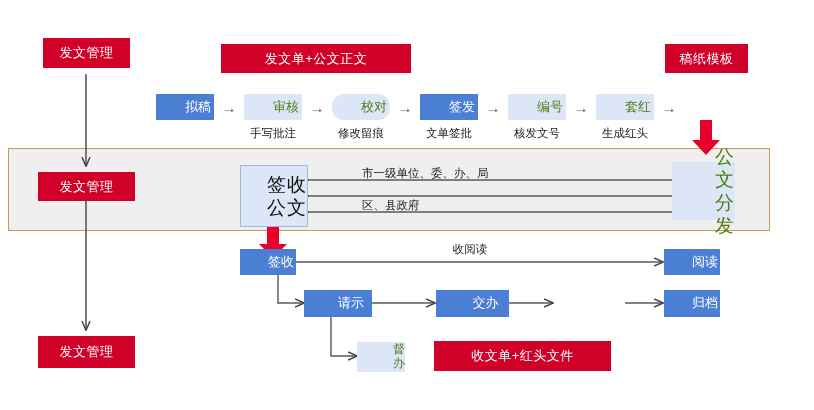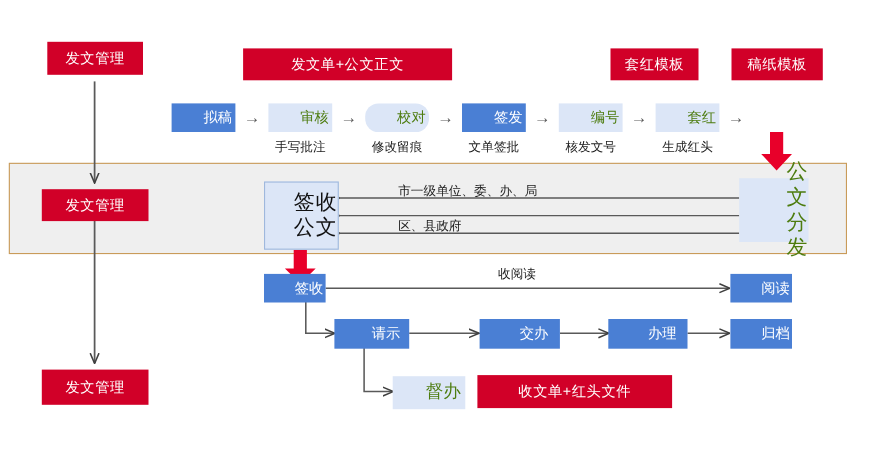--- a/index.html
+++ b/index.html
@@ -144,21 +144,20 @@
   </svg>
 
   <svg class="abs" style="left:258px; top:227px; width:30px; height:32px;" viewBox="0 0 30 32">
     <polygon points="9,0 21,0 21,17 29,17 15,31 1,17 9,17" fill="#e8002a"></polygon>
   </svg>
 
   <div class="abs redbox" style="left:43px; top:38px; width:87px; height:30px;">发文管理</div>
 
   <div class="abs redbox" style="left:221px; top:44px; width:190px; height:29px;">发文单+公文正文</div>
 
-  <div class="abs redbox" style="left:555px; top:44px; width:80px; height:29px;">套红模板</div>
 
   <div class="abs redbox" style="left:665px; top:44px; width:83px; height:29px;">稿纸模板</div>
 
   <div class="abs redbox" style="left:38px; top:172px; width:97px; height:29px;">发文管理</div>
 
   <div class="abs redbox" style="left:38px; top:336px; width:97px; height:32px;">发文管理</div>
 
   <div class="abs redbox" style="left:434px; top:341px; width:177px; height:30px;">收文单+红头文件</div>
 
   <div class="abs node blue" style="left:156px; top:94px; width:58px; height:26px;">拟稿</div>
@@ -202,19 +201,18 @@
   <div class="abs node blue" style="left:240px; top:249px; width:56px; height:26px;">签收</div>
 
   <div class="abs caption" style="left:410px; top:242px; width:120px;">收阅读</div>
 
   <div class="abs node blue" style="left:664px; top:249px; width:56px; height:26px;">阅读</div>
 
   <div class="abs node blue" style="left:304px; top:290px; width:68px; height:27px;">请示</div>
 
   <div class="abs node blue" style="left:436px; top:290px; width:73px; height:27px;">交办</div>
 
-  <div class="abs node blue" style="left:553px; top:290px; width:72px; height:27px;">办理</div>
 
   <div class="abs node blue" style="left:664px; top:290px; width:56px; height:27px;">归档</div>
 
-  <div class="abs node light" style="left:357px; top:342px; width:66px; height:30px; font-size:16px;">督办</div>
+  <div class="abs node light" style="left:357px; top:342px; width:48px; height:30px; font-size:12px;">督办</div>
 
 </div>
 
 </body></html>

